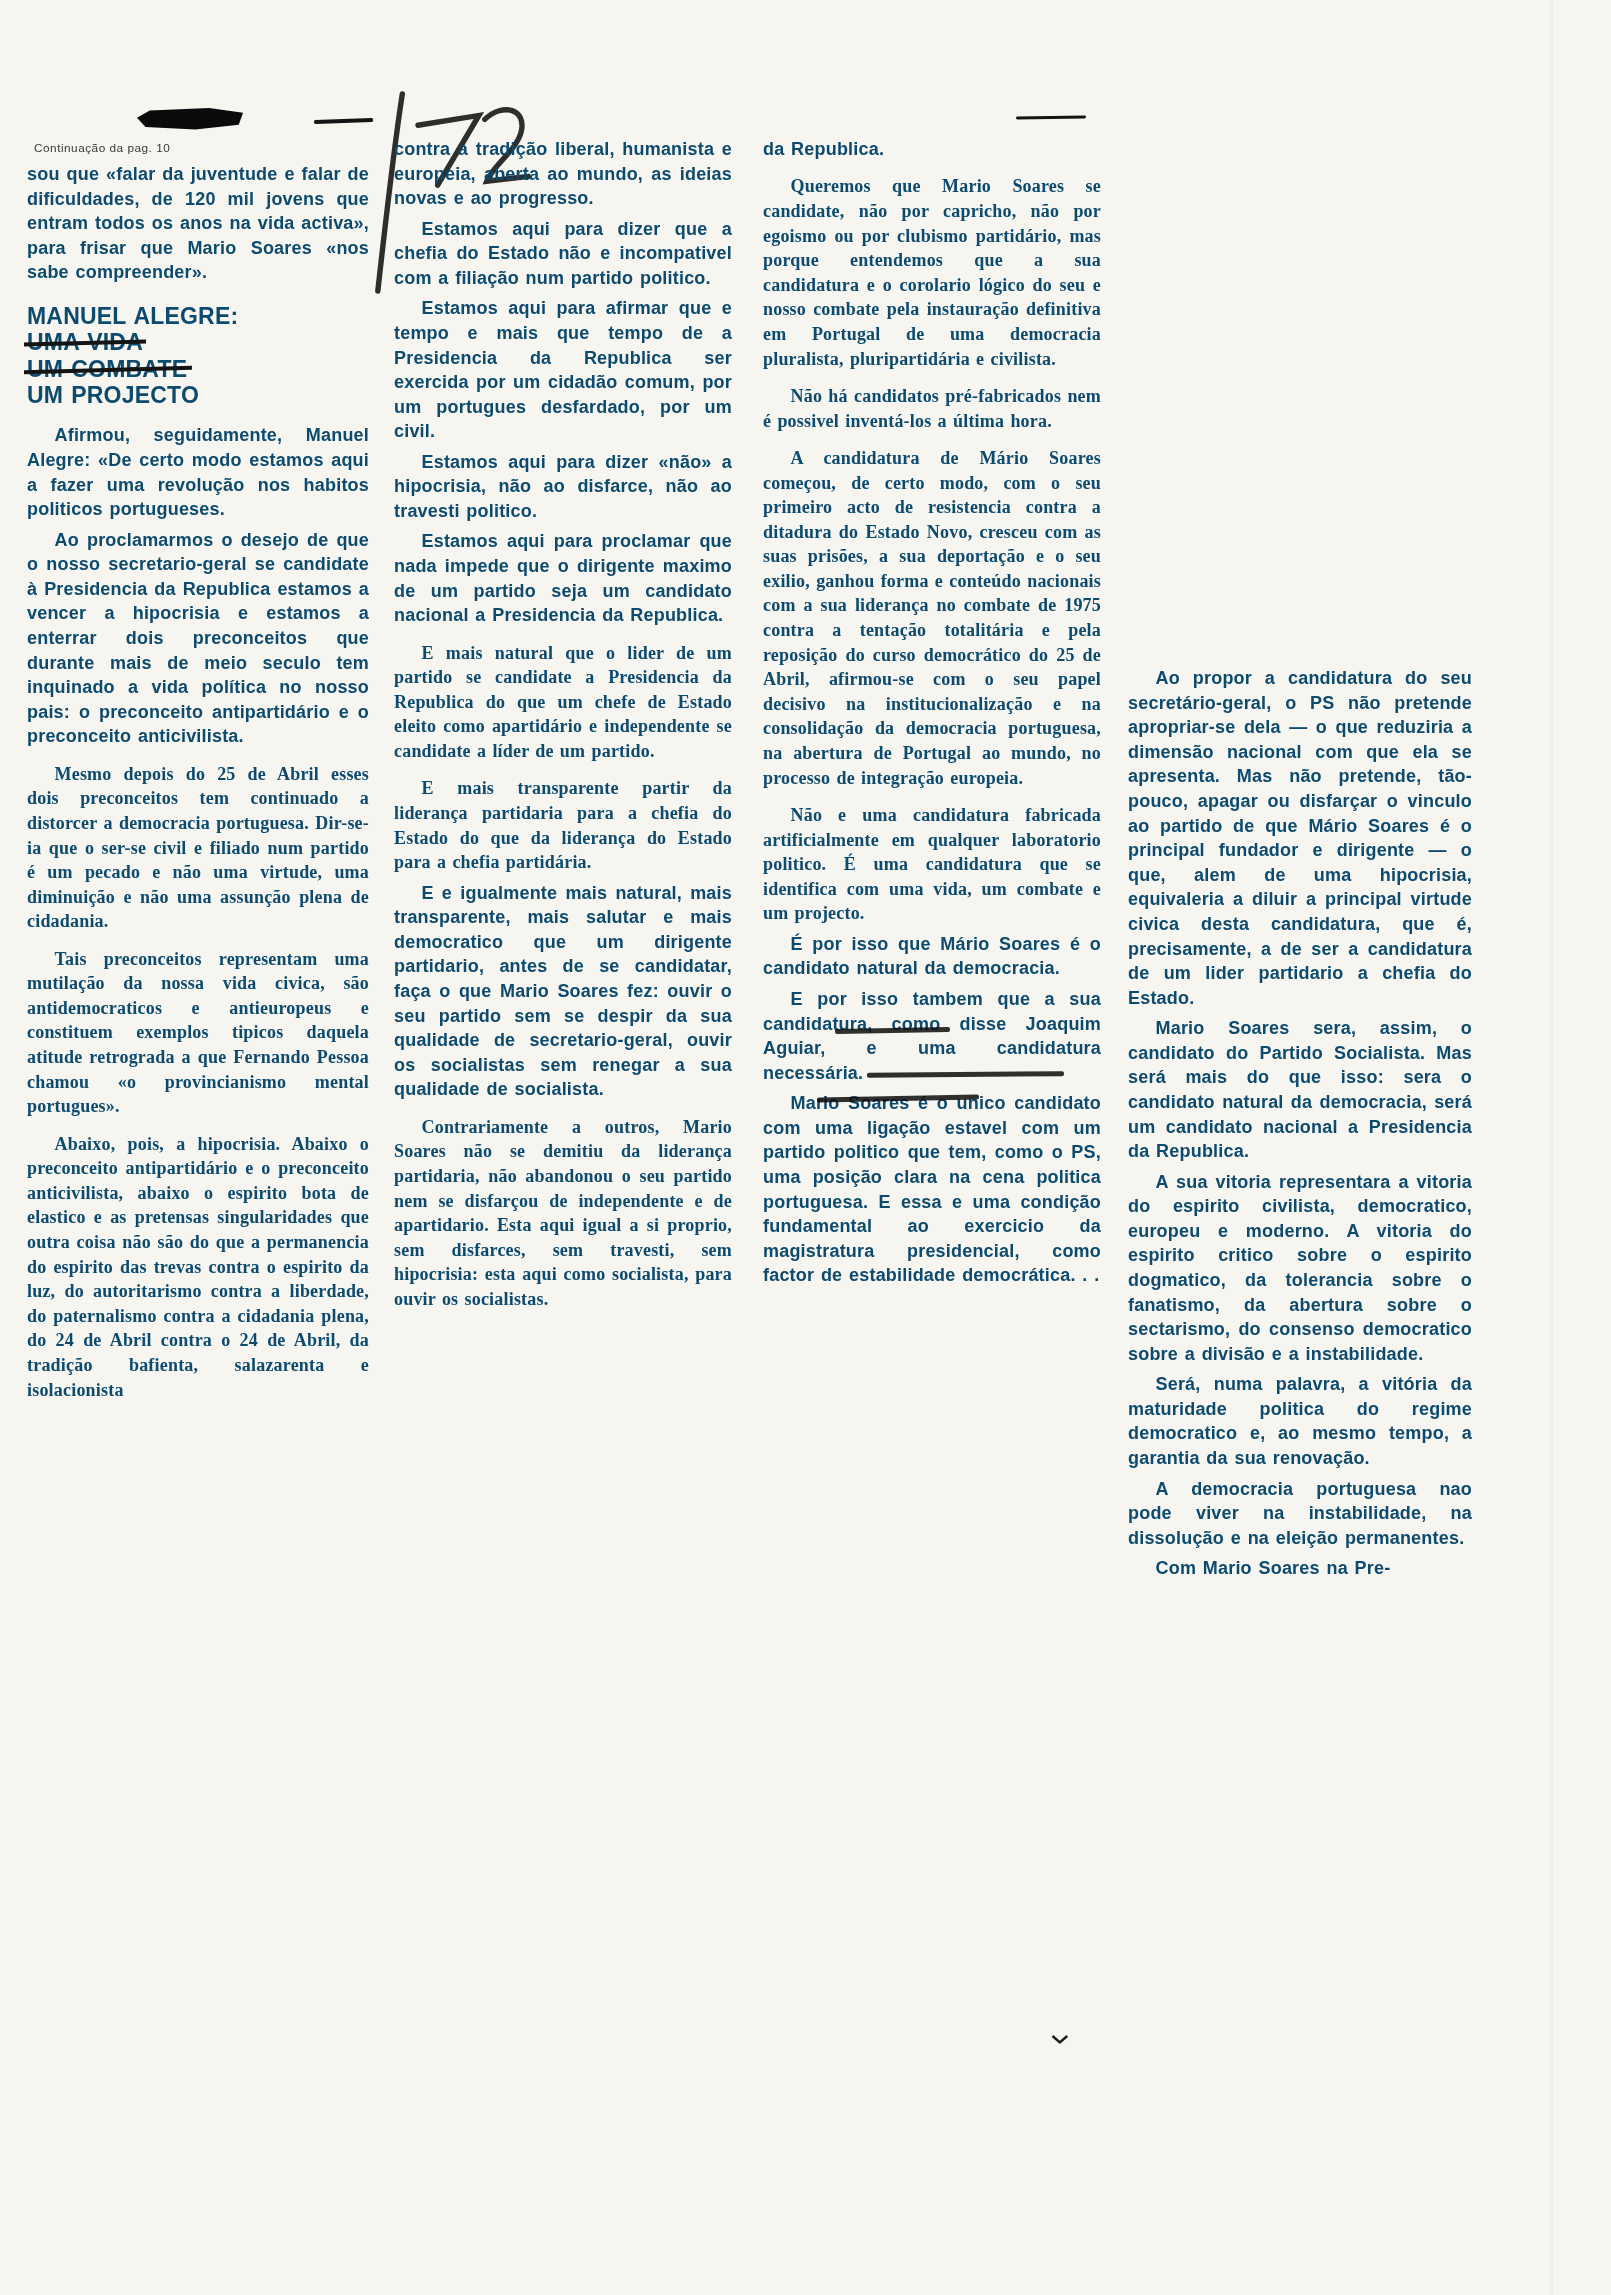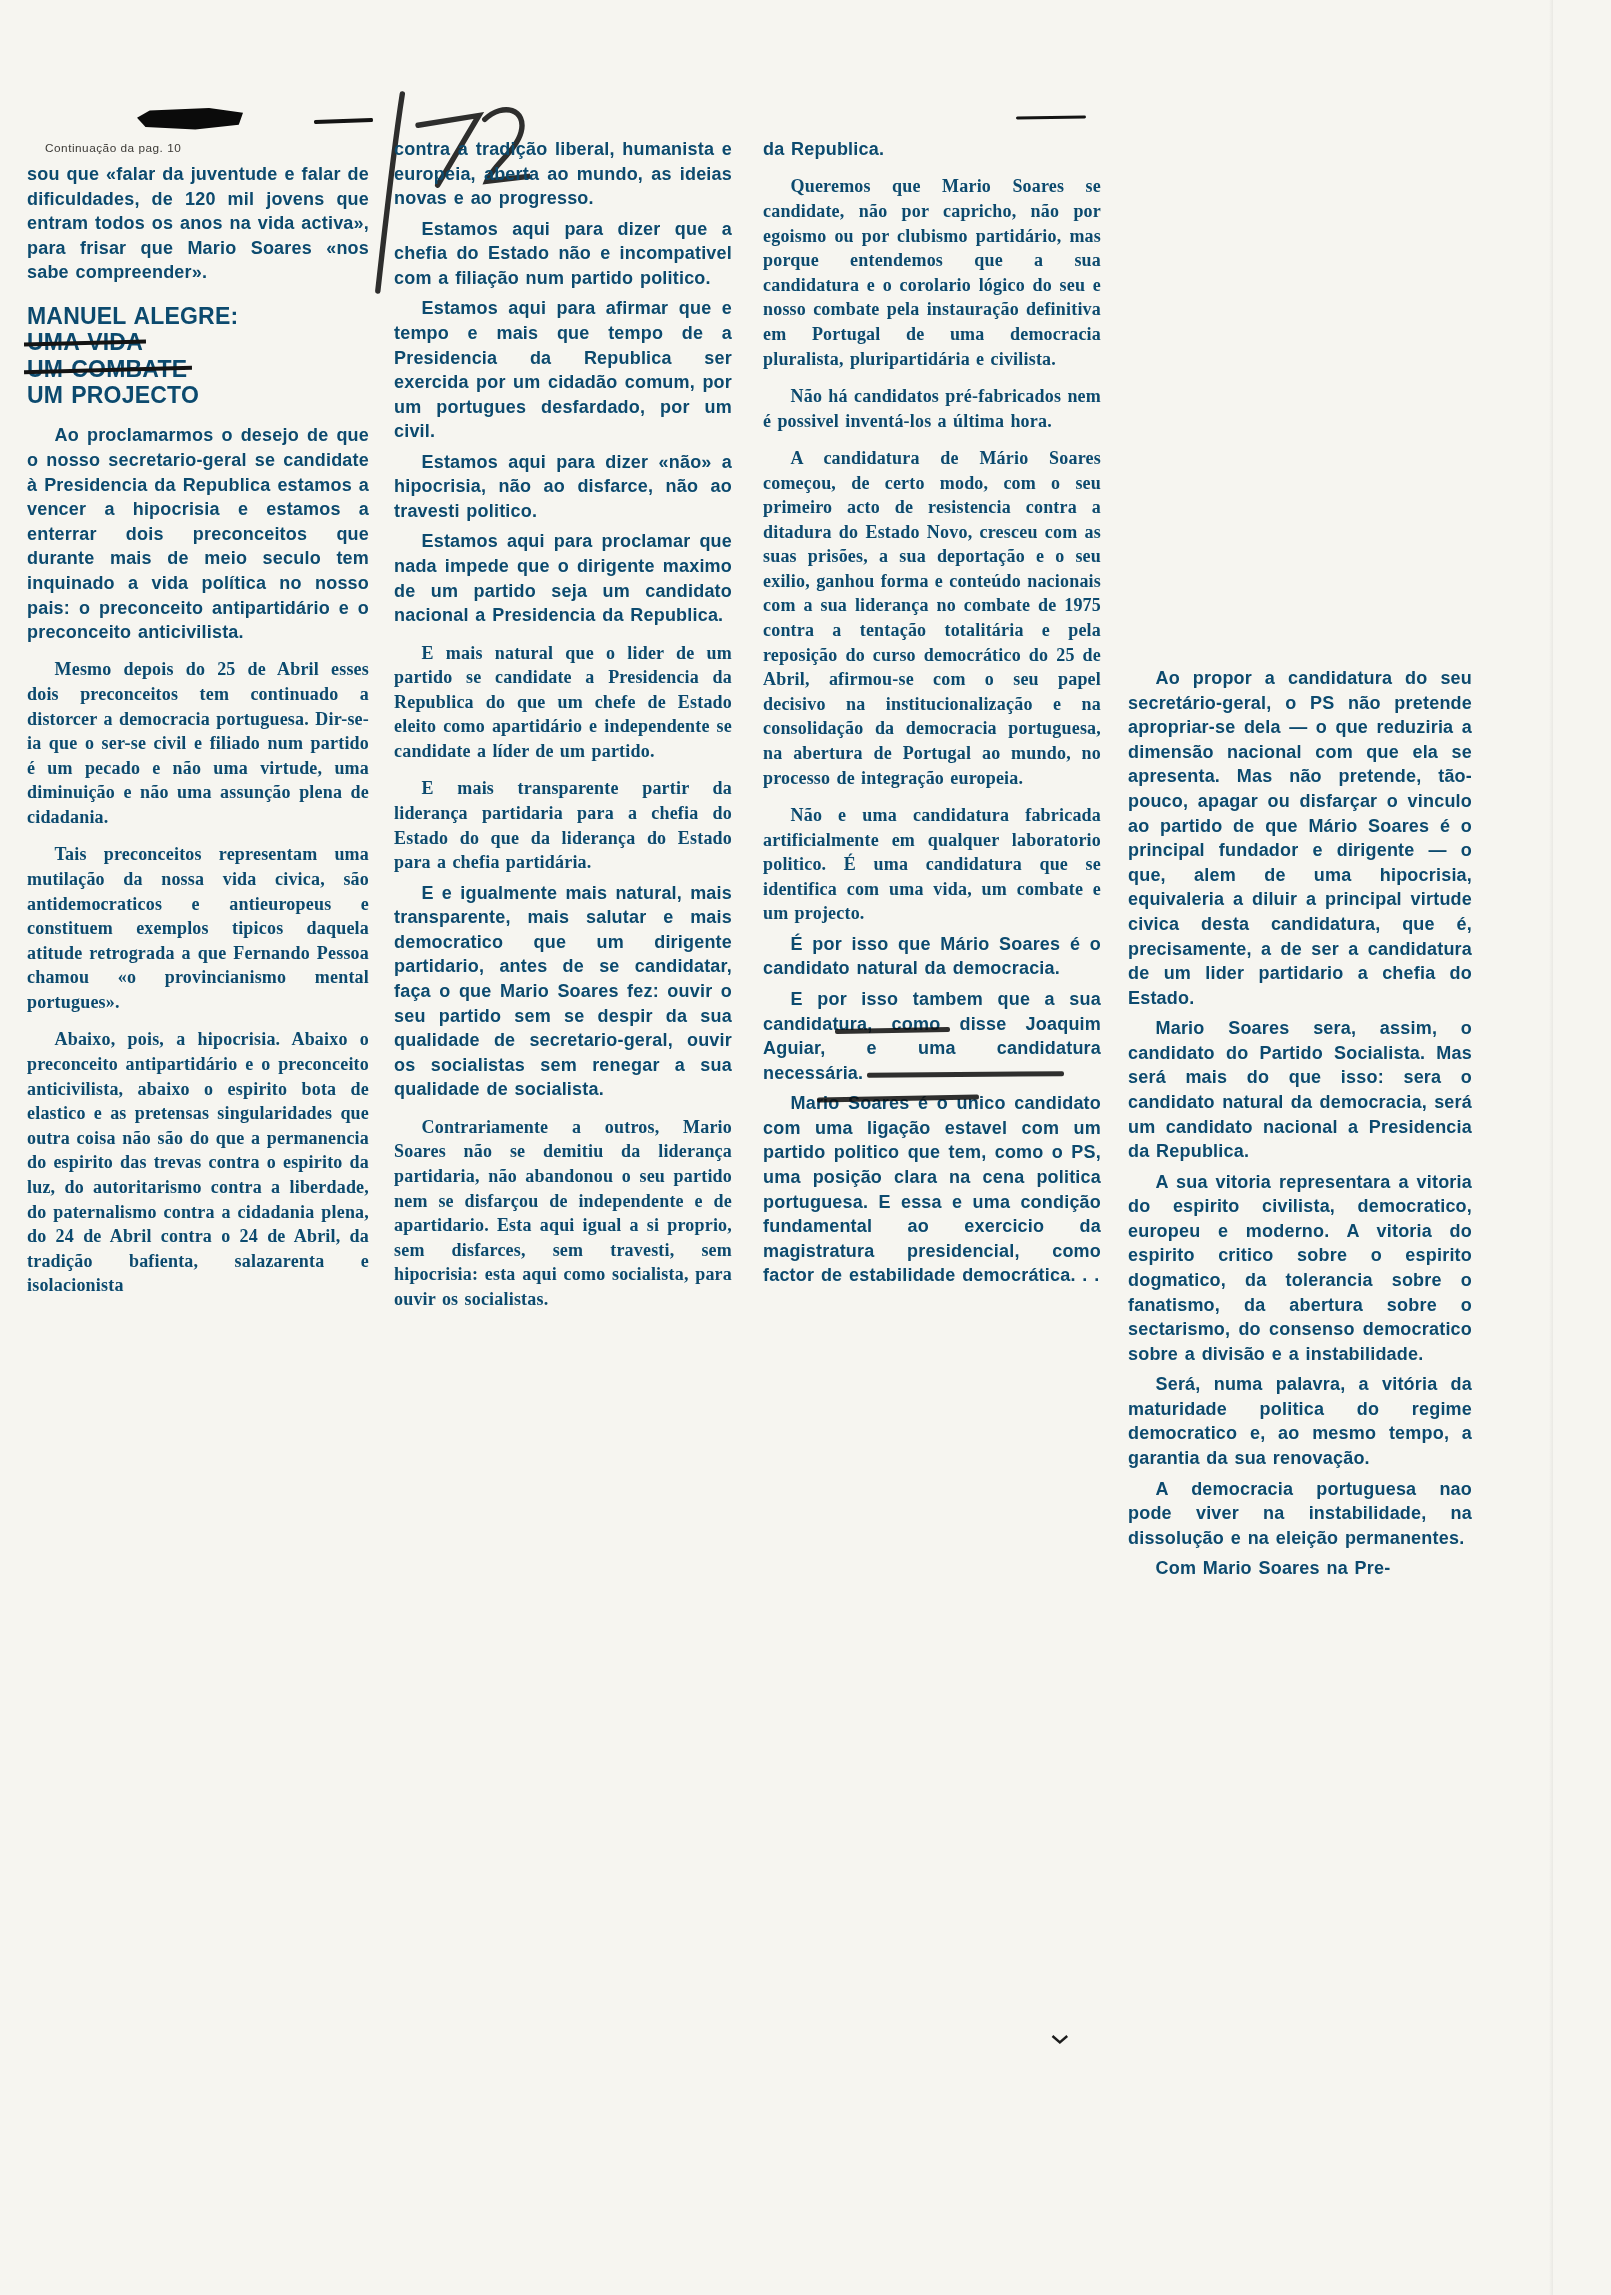--- a/index.html
+++ b/index.html
@@ -14,21 +14,21 @@
     overflow: hidden;
   }
   
   body::after {
     content: "";
     position: absolute; top: 0; right: 59px; width: 3.9px; height: 100%;
     background: linear-gradient(to right, rgba(0,0,0,0), rgba(0,0,0,0.05));
     pointer-events: none;
   }
   .note {
-    position: absolute; left: 45px; top: 141px;
+    position: absolute; left: 34px; top: 141px;
     font-size: 11.8px; font-weight: 400; letter-spacing: 0.5px; color: #3c3a36;
   }
   .column {
     position: absolute;
     font-size: 18px; line-height: 24.6px; font-weight: 700;
     text-align: justify; letter-spacing: 0.2px; word-spacing: 1.5px;
     color: #0c4a6e;
   }
   .column p { margin: 0 0 5.9px 0; text-indent: 27.5px; }
   .column p.noindent { text-indent: 0; }
@@ -78,20 +78,21 @@
   <div class="note">Continuação da pag. 10</div>
 
   <div class="column col1">
       <p class="noindent">sou que «falar da juventude e falar de dificuldades, de 120 mil jovens que entram todos os anos na vida activa», para frisar que Mario Soares «nos sabe compreender».</p>
       <div class="heading">
         <div><span class="hline">MANUEL ALEGRE:</span></div>
         <div><span class="hline struck">UMA VIDA</span></div>
         <div><span class="hline struck">UM COMBATE</span></div>
         <div><span class="hline">UM PROJECTO</span></div>
       </div>
+      <p>Afirmou, seguidamente, Manuel Alegre: «De certo modo estamos aqui a fazer uma revolução nos habitos politicos portugueses.</p>
       <p>Ao proclamarmos o desejo de que o nosso secretario-geral se candidate à Presidencia da Republica estamos a vencer a hipocrisia e estamos a enterrar dois preconceitos que durante mais de meio seculo tem inquinado a vida política no nosso pais: o preconceito antipartidário e o preconceito anticivilista.</p>
       <p class="gap">Mesmo depois do 25 de Abril esses dois preconceitos tem continuado a distorcer a democracia portuguesa. Dir-se-ia que o ser-se civil e filiado num partido é um pecado e não uma virtude, uma diminuição e não uma assunção plena de cidadania.</p>
       <p class="gap">Tais preconceitos representam uma mutilação da nossa vida civica, são antidemocraticos e antieuropeus e constituem exemplos tipicos daquela atitude retrograda a que Fernando Pessoa chamou «o provincianismo mental portugues».</p>
       <p class="gap">Abaixo, pois, a hipocrisia. Abaixo o preconceito antipartidário e o preconceito anticivilista, abaixo o espirito bota de elastico e as pretensas singularidades que outra coisa não são do que a permanencia do espirito das trevas contra o espirito da luz, do autoritarismo contra a liberdade, do paternalismo contra a cidadania plena, do 24 de Abril contra o 24 de Abril, da tradição bafienta, salazarenta e isolacionista</p>
     </div>
   <div class="column col2">
       <p class="noindent">contra a tradição liberal, humanista e europeia, aberta ao mundo, as ideias novas e ao progresso.</p>
       <p>Estamos aqui para dizer que a chefia do Estado não e incompativel com a filiação num partido politico.</p>
       <p>Estamos aqui para afirmar que e tempo e mais que tempo de a Presidencia da Republica ser exercida por um cidadão comum, por um portugues desfardado, por um civil.</p>
       <p>Estamos aqui para dizer «não» a hipocrisia, não ao disfarce, não ao travesti politico.</p>

